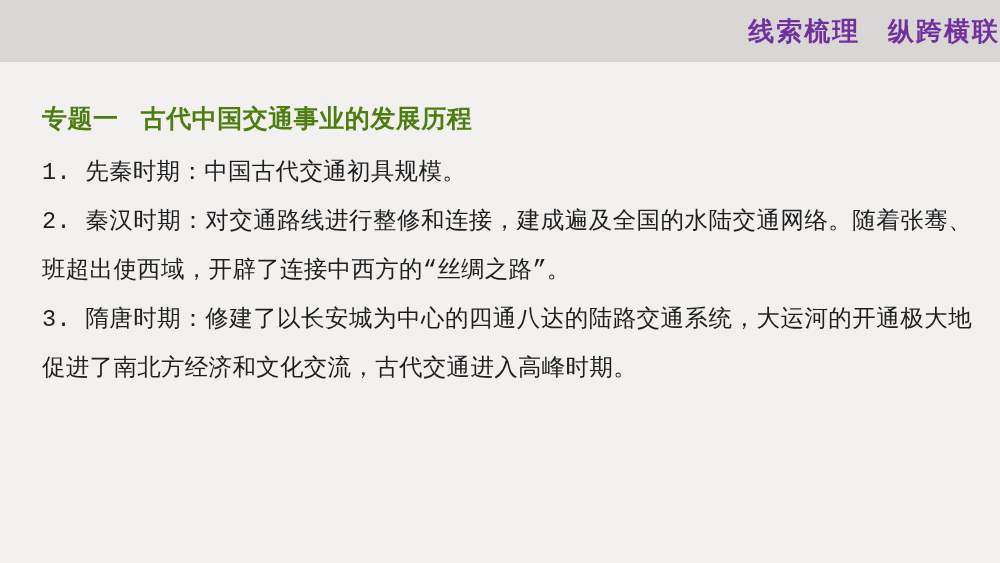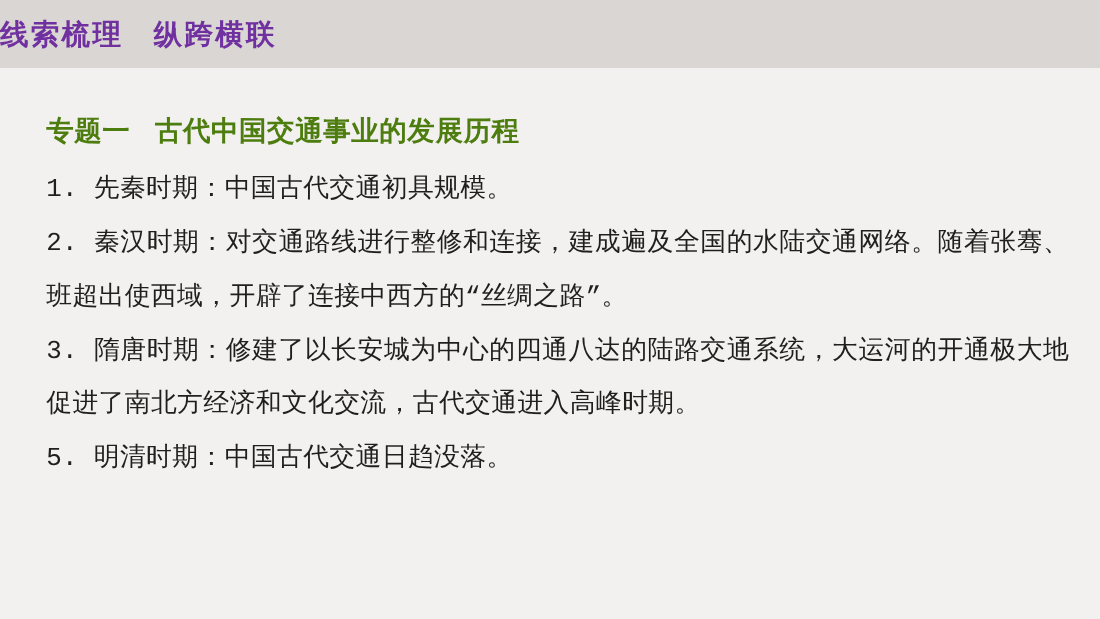--- a/index.html
+++ b/index.html
@@ -21,21 +21,21 @@
   }
   .header-band {
     position: absolute;
     top: 0;
     left: 0;
     width: 1000px;
     height: 62px;
     background: #d9d6d3;
     display: flex;
     align-items: center;
-    justify-content: flex-start;
+    justify-content: flex-end;
   }
   .header-title {
     font-size: 26px;
     font-weight: bold;
     color: #7030a0;
     letter-spacing: 2px;
     white-space: pre;
   }
   .body-area {
     position: absolute;
@@ -81,17 +81,16 @@
   </div>
 
   <div class="body-area">
 
     <div class="section-title">专题一   古代中国交通事业的发展历程</div>
 
     <div class="content">
       <p class="para">1. 先秦时期：中国古代交通初具规模。</p>
       <p class="para">2. 秦汉时期：对交通路线进行整修和连接，建成遍及全国的水陆交通网络。随着张骞、班超出使西域，开辟了连接中西方的“丝绸之路”。</p>
       <p class="para">3. 隋唐时期：修建了以长安城为中心的四通八达的陆路交通系统，大运河的开通极大地促进了南北方经济和文化交流，古代交通进入高峰时期。</p>
-      <p class="para">5. 明清时期：中国古代交通日趋没落。</p>
     </div>
 
   </div>
 </div>
 
 </body></html>

